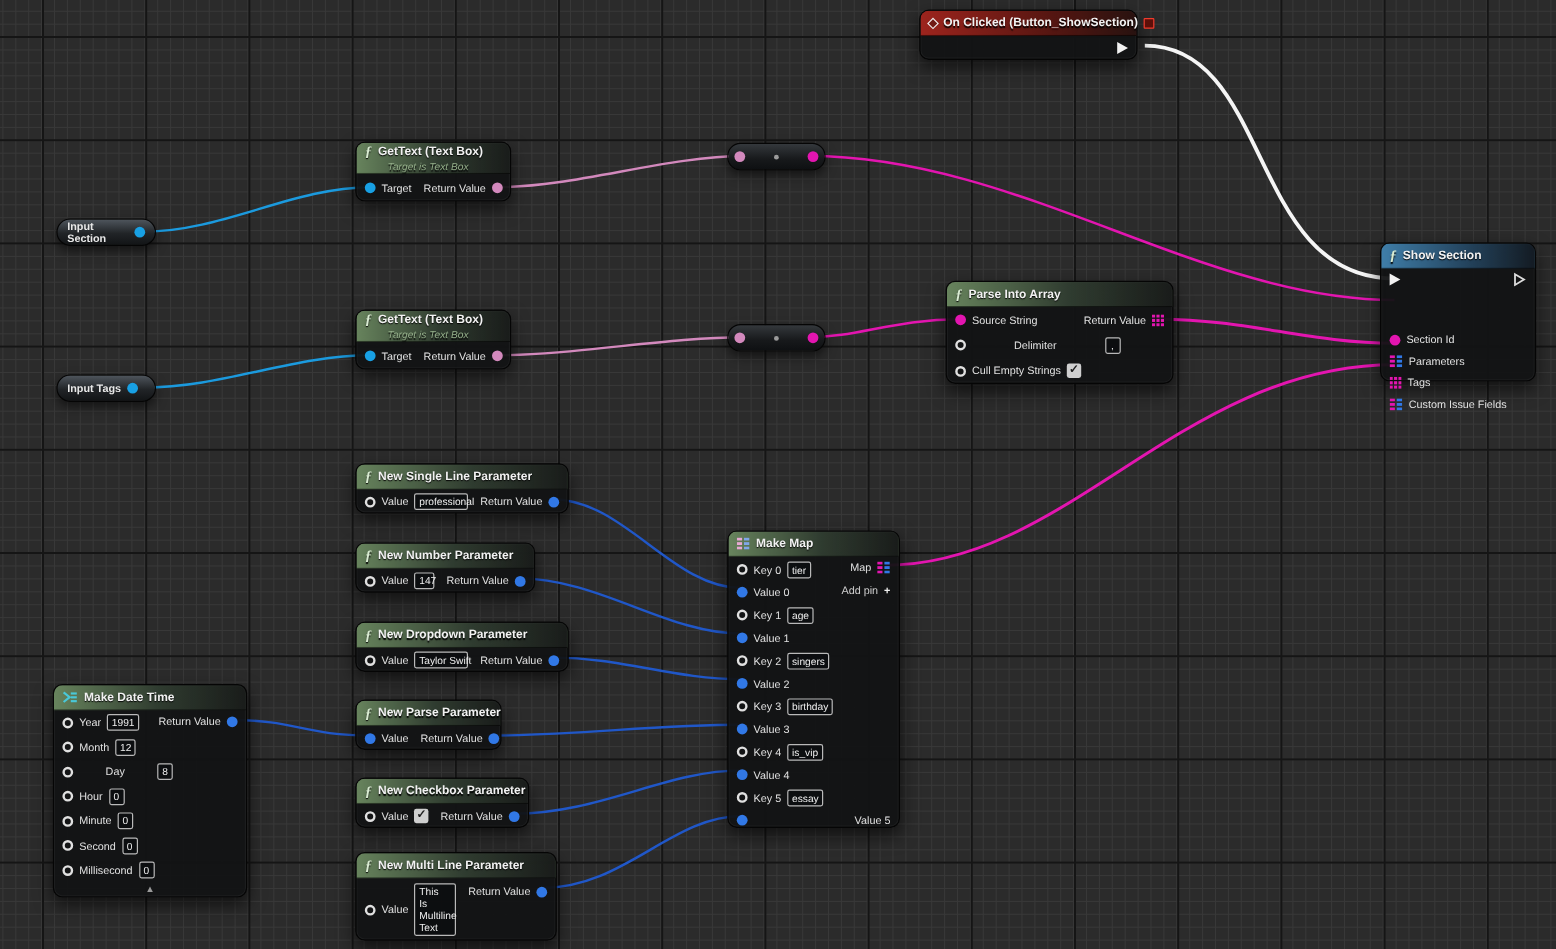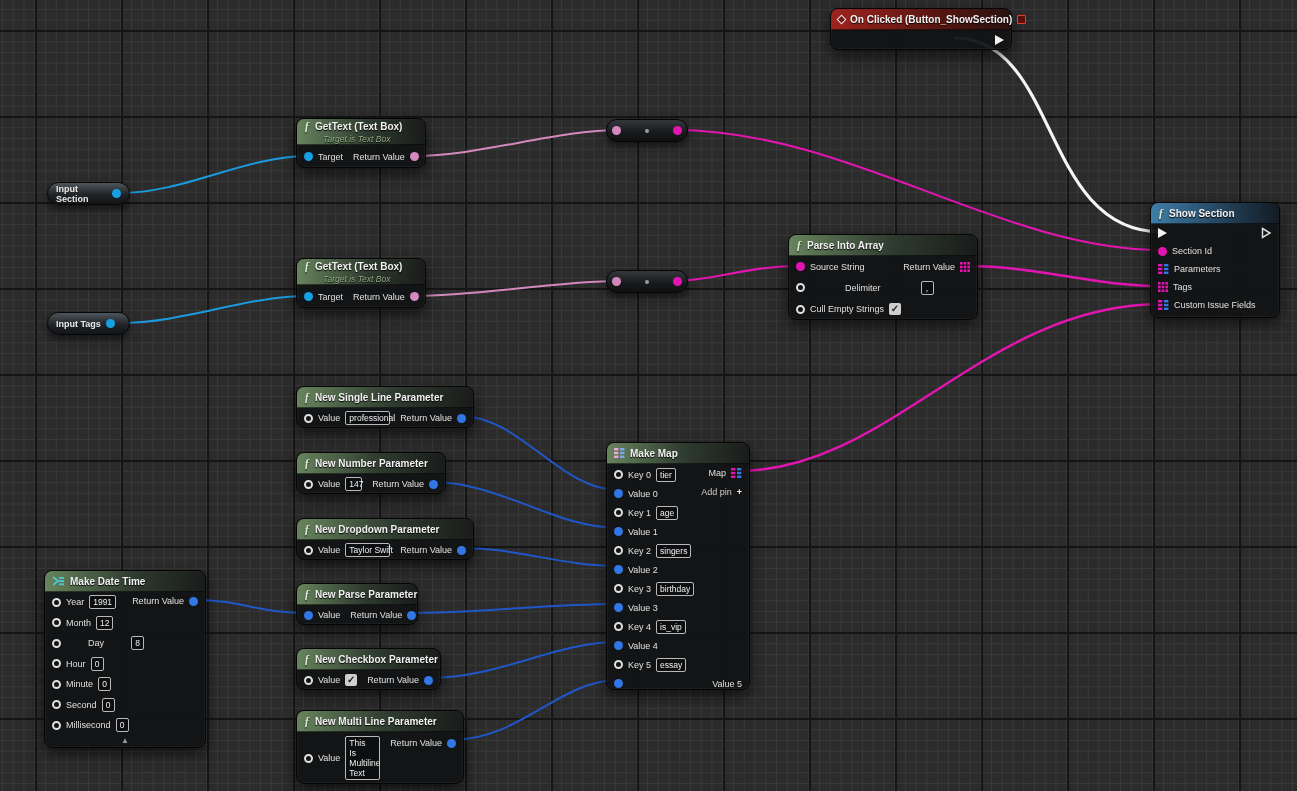--- a/index.html
+++ b/index.html
@@ -107,21 +107,21 @@
     <path d="M738,471 C890,471 985,304 1162,304" fill="none" stroke="#e315b0" stroke-width="2.5"></path>
     <path d="M460,416 C520,416 560,490 618,490" fill="none" stroke="#2057c8" stroke-width="2"></path>
     <path d="M432,482 C500,482 555,528 618,528" fill="none" stroke="#2057c8" stroke-width="2"></path>
     <path d="M460,548 C520,548 560,566 618,566" fill="none" stroke="#2057c8" stroke-width="2"></path>
     <path d="M406,613 C480,613 545,604 618,604" fill="none" stroke="#2057c8" stroke-width="2"></path>
     <path d="M429,678 C500,678 555,642 618,642" fill="none" stroke="#2057c8" stroke-width="2"></path>
     <path d="M452,740 C520,740 560,680 618,680" fill="none" stroke="#2057c8" stroke-width="2"></path>
     <path d="M194,600 C245,600 255,613 308,613" fill="none" stroke="#2057c8" stroke-width="2"></path>
   </svg>
 
-  <div class="node" style="left:830px; top:8px; width:182px; height:42px;">
+  <div class="node" style="left:766px; top:8px; width:182px; height:42px;">
     <div class="hdr red">
       <span class="diamond"></span>
       <span>On Clicked (Button_ShowSection)</span>
       <span class="redbox"></span>
     </div>
     <div class="row" style="height:20px; justify-content:flex-end;">
       <span class="execpin"></span>
     </div>
   </div>
 
@@ -218,21 +218,21 @@
       <span class="fn-icon">ƒ</span>
       <span>Show Section</span>
     </div>
     <div class="row" style="height:18px;">
       <span class="execpin"></span>
       <span class="grow"></span>
       <svg class="icon" width="11" height="12">
         <path d="M1.5,1.5 L9,6 L1.5,10.5 Z" fill="none" stroke="#dcdcdc" stroke-width="1.5"></path>
       </svg>
     </div>
-    <div class="row" style="height:18px;">
+    <div class="row" style="height:18px;margin-top:32px;">
       <span class="pin c-str"></span>
       <span>Section Id</span>
     </div>
     <div class="row" style="height:18px;">
       <svg class="icon" width="11" height="10">
         <g>
             <rect x="0" y="0" width="4.4" height="2.4" fill="#e315b0"></rect>
             <rect x="0" y="3.8" width="4.4" height="2.4" fill="#e315b0"></rect>
             <rect x="0" y="7.6" width="4.4" height="2.4" fill="#e315b0"></rect>
            <rect x="6" y="0" width="4.4" height="2.4" fill="#3178e6"></rect>

